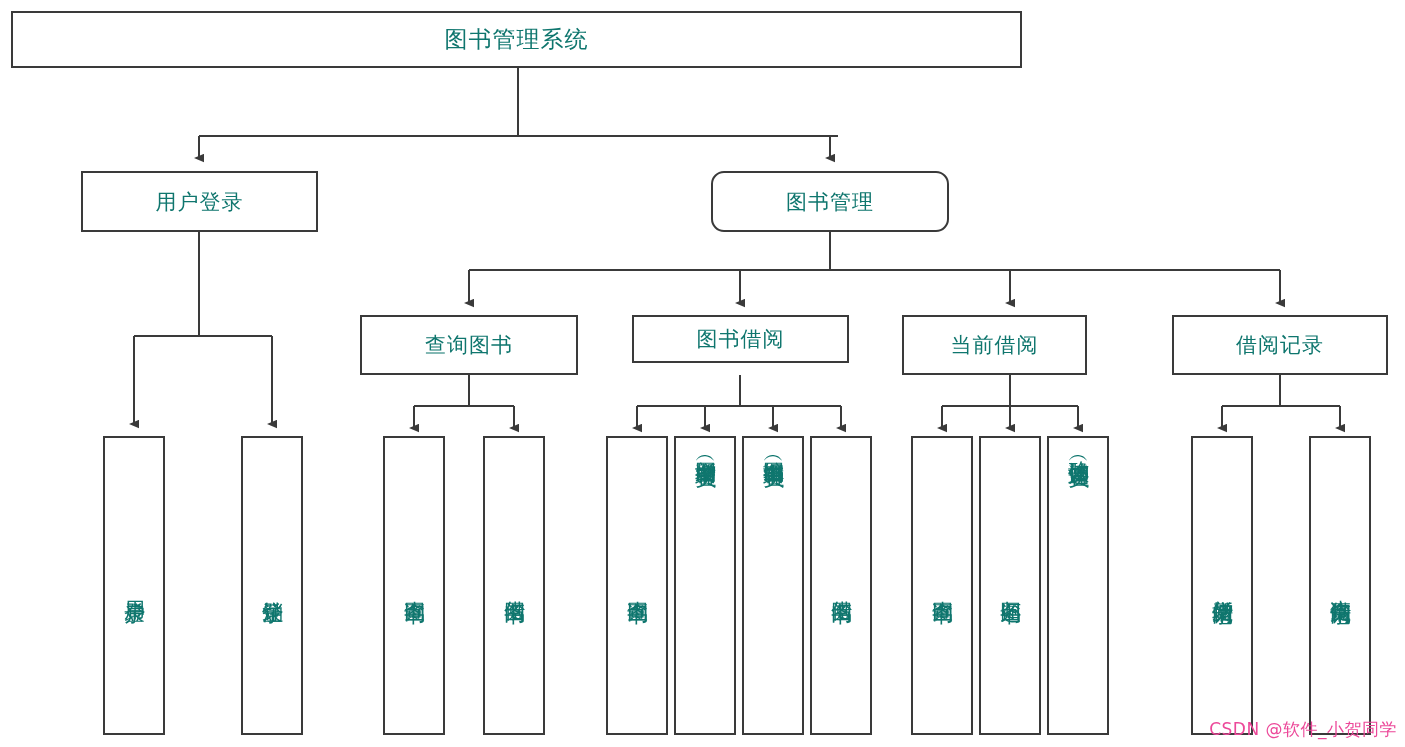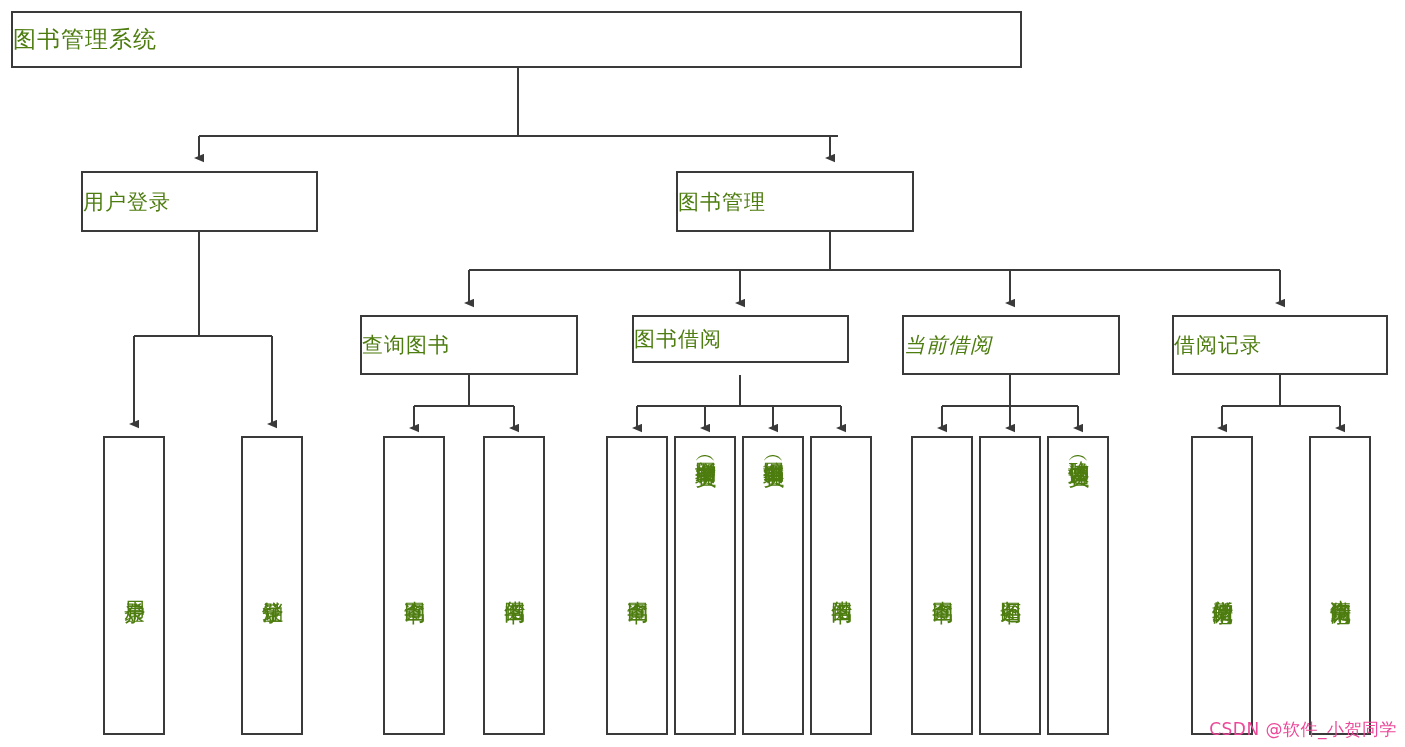--- a/index.html
+++ b/index.html
@@ -22,22 +22,22 @@
     width: 1405px;
     height: 747px;
   }
   .node {
     position: absolute;
     box-sizing: border-box;
     background: #ffffff;
     border: 2px solid #3a3a3a;
     display: flex;
     align-items: center;
-    justify-content: flex-start;
-    color: #4d7c0f;
+    justify-content: center;
+    color: #0f766e;
   }
   .node.root {
     font-size: 23px;
     letter-spacing: 1px;
   }
   .node.level2 {
     font-size: 21px;
     letter-spacing: 1px;
   }
   .node.leaf {
@@ -129,31 +129,31 @@
     </g>
   </svg>
 
   <div class="node root" style="left:11px; top:11px; width:1011px; height:57px;">
     <span>图书管理系统</span>
   </div>
 
   <div class="node level2" style="left:81px; top:171px; width:237px; height:61px;">
     <span>用户登录</span>
   </div>
-  <div class="node level2" style="left:676px; top:171px; width:238px; height:61px;">
+  <div class="node level2" style="left:711px; top:171px; width:238px; height:61px;border-radius:13px;">
     <span>图书管理</span>
   </div>
 
   <div class="node level2" style="left:360px; top:315px; width:218px; height:60px;">
     <span>查询图书</span>
   </div>
   <div class="node level2" style="left:632px; top:315px; width:217px; height:48px;">
     <span>图书借阅</span>
   </div>
-  <div class="node level2" style="left:902px; top:315px; width:218px; height:60px;font-style:italic;">
+  <div class="node level2" style="left:902px; top:315px; width:185px; height:60px;">
     <span>当前借阅</span>
   </div>
   <div class="node level2" style="left:1172px; top:315px; width:216px; height:60px;">
     <span>借阅记录</span>
   </div>
 
   <div class="node leaf" style="left:103px; top:436px; width:62px; height:299px;">
     <div class="leaf-inner">
         <span class="vtext">用户登录</span>
       </div>

